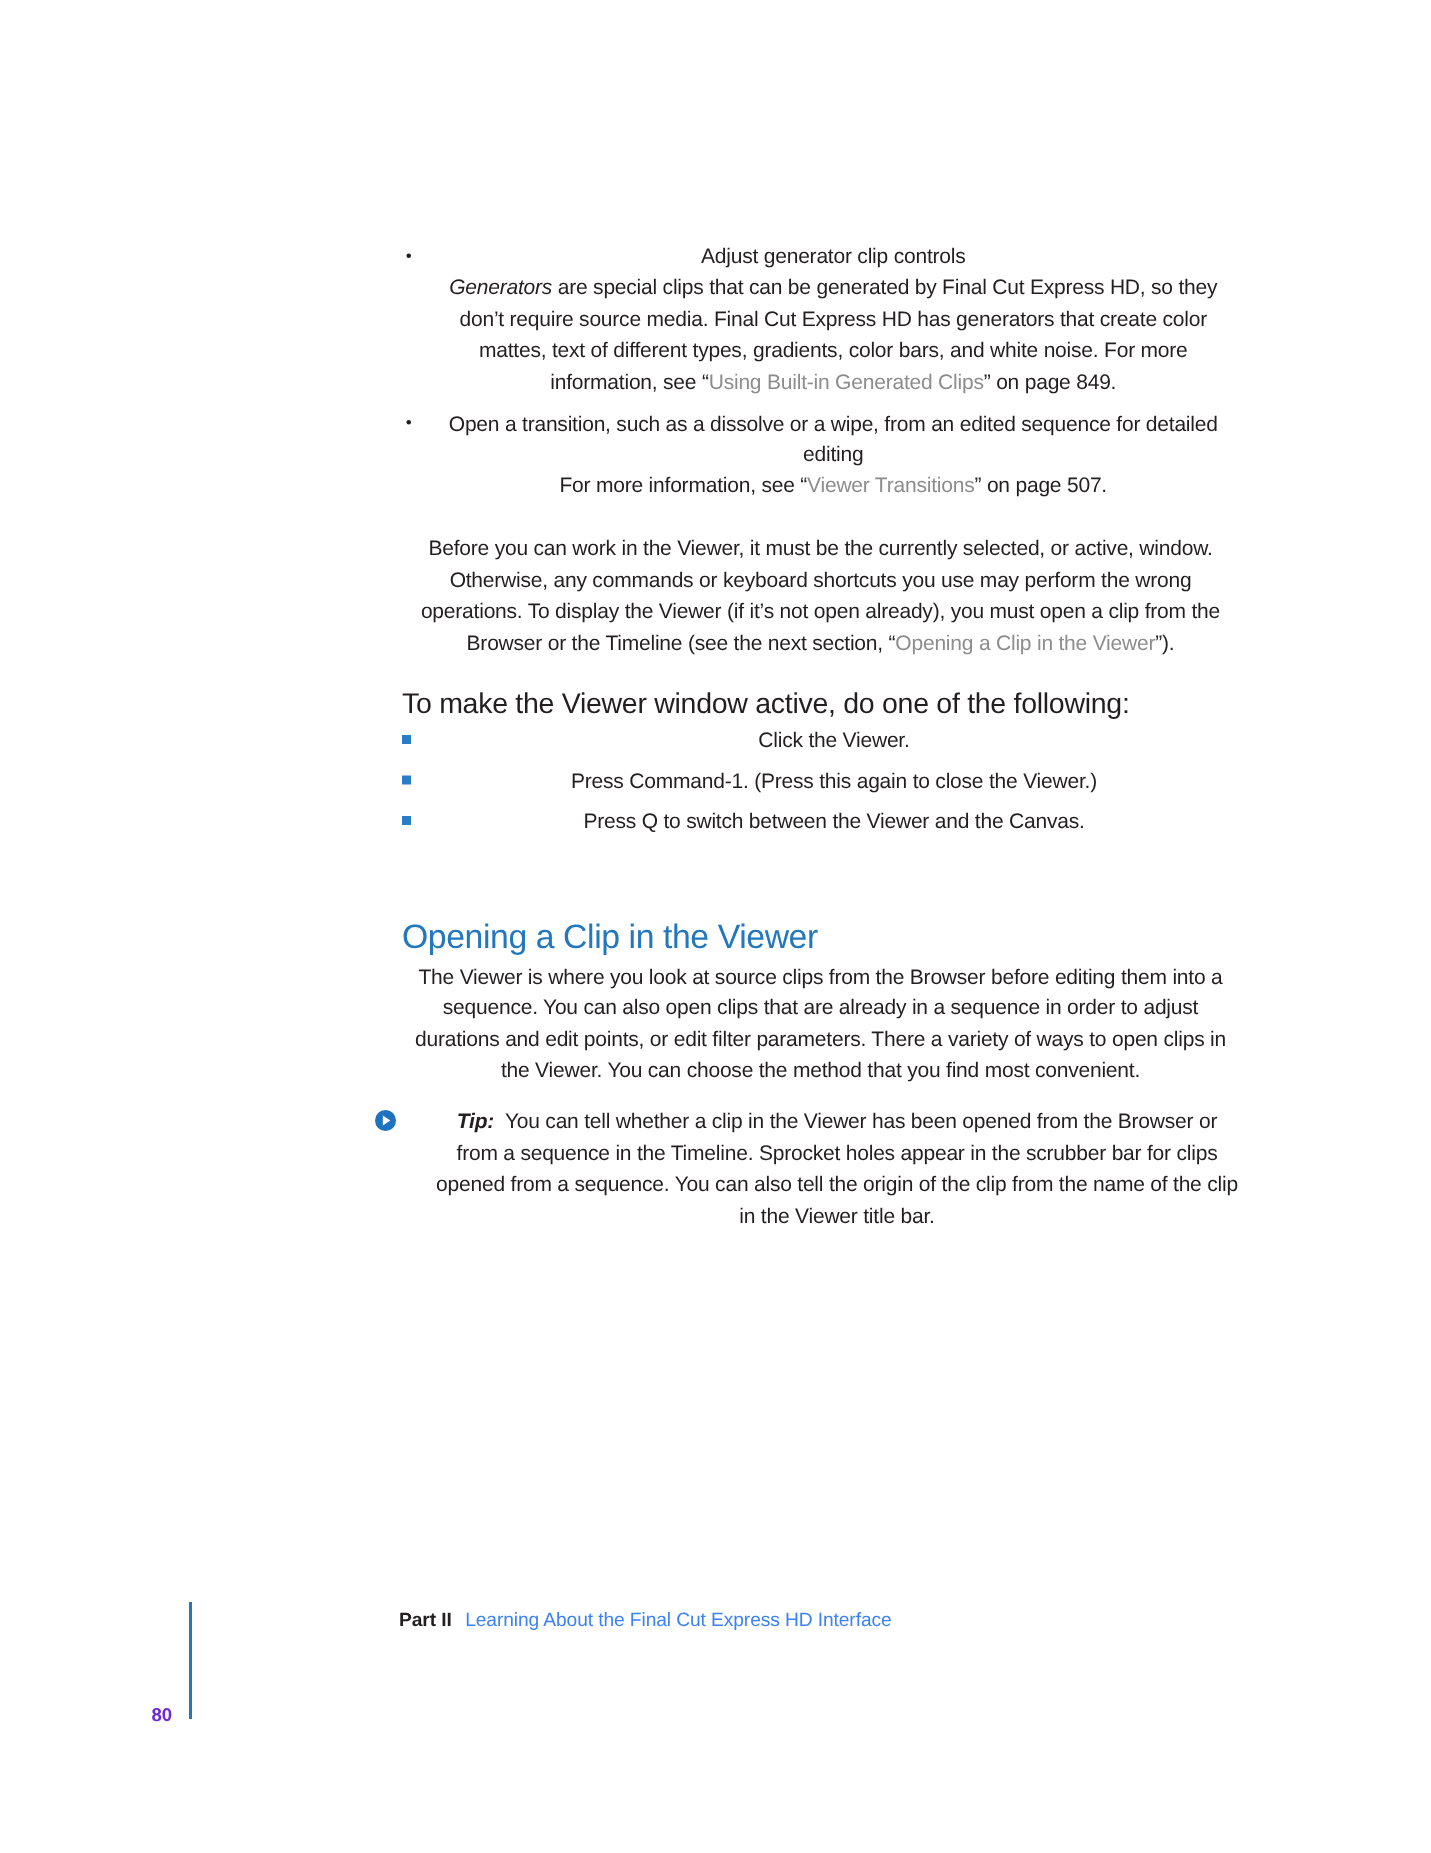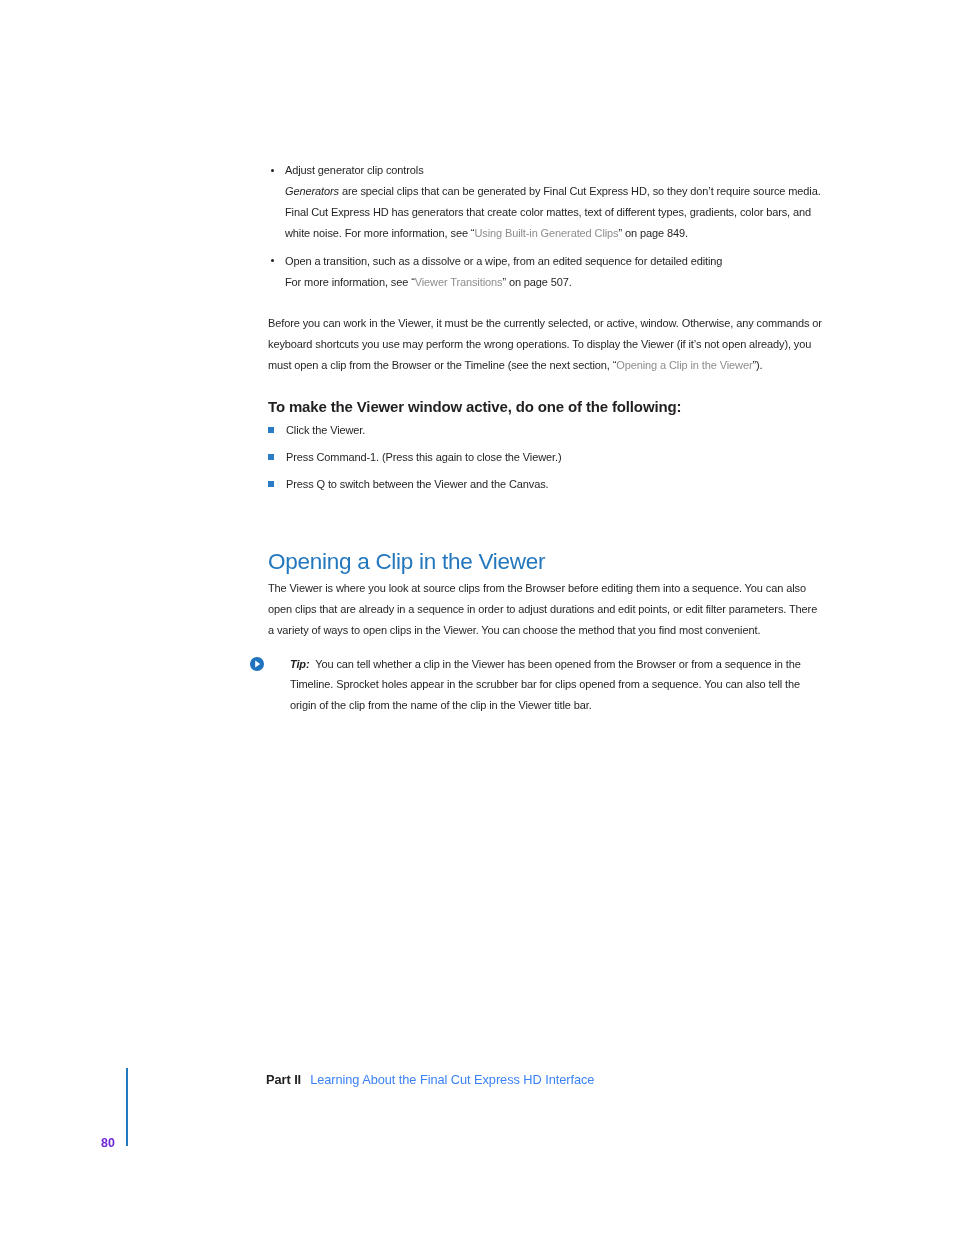--- a/index.html
+++ b/index.html
@@ -27,26 +27,26 @@
   
   .content {
     position: absolute;
     left: 268px;
     top: 160px;
     width: 558px;
   }
 
   
   .para {
-    font-size: 11px;
+    font-size: 14px;
     line-height: 20.9px;
     letter-spacing: -0.01em;
     margin: 0;
     color: #231f20;
-    text-align: left;
+    text-align: center;
   }
 
   .xref {
     color: #8d8d8d;
     margin-top: 12px;
   }
 
   .ital { }
   .bold { font-weight: bold; }
 
@@ -90,23 +90,23 @@
     position: absolute;
     left: 0px;
     top: 7px;
     width: 6px;
     height: 6px;
     background: #2b7cc7;
   }
 
   
   .proc-head {
-    font-size: 15px;
+    font-size: 19px;
     line-height: 20.9px;
-    font-weight: bold;
+    font-weight: normal;
     letter-spacing: -0.01em;
     margin: 0;
     color: #231f20;
   }
 
   
   .sect-head {
     font-size: 22.5px;
     line-height: 27px;
     font-weight: normal;

